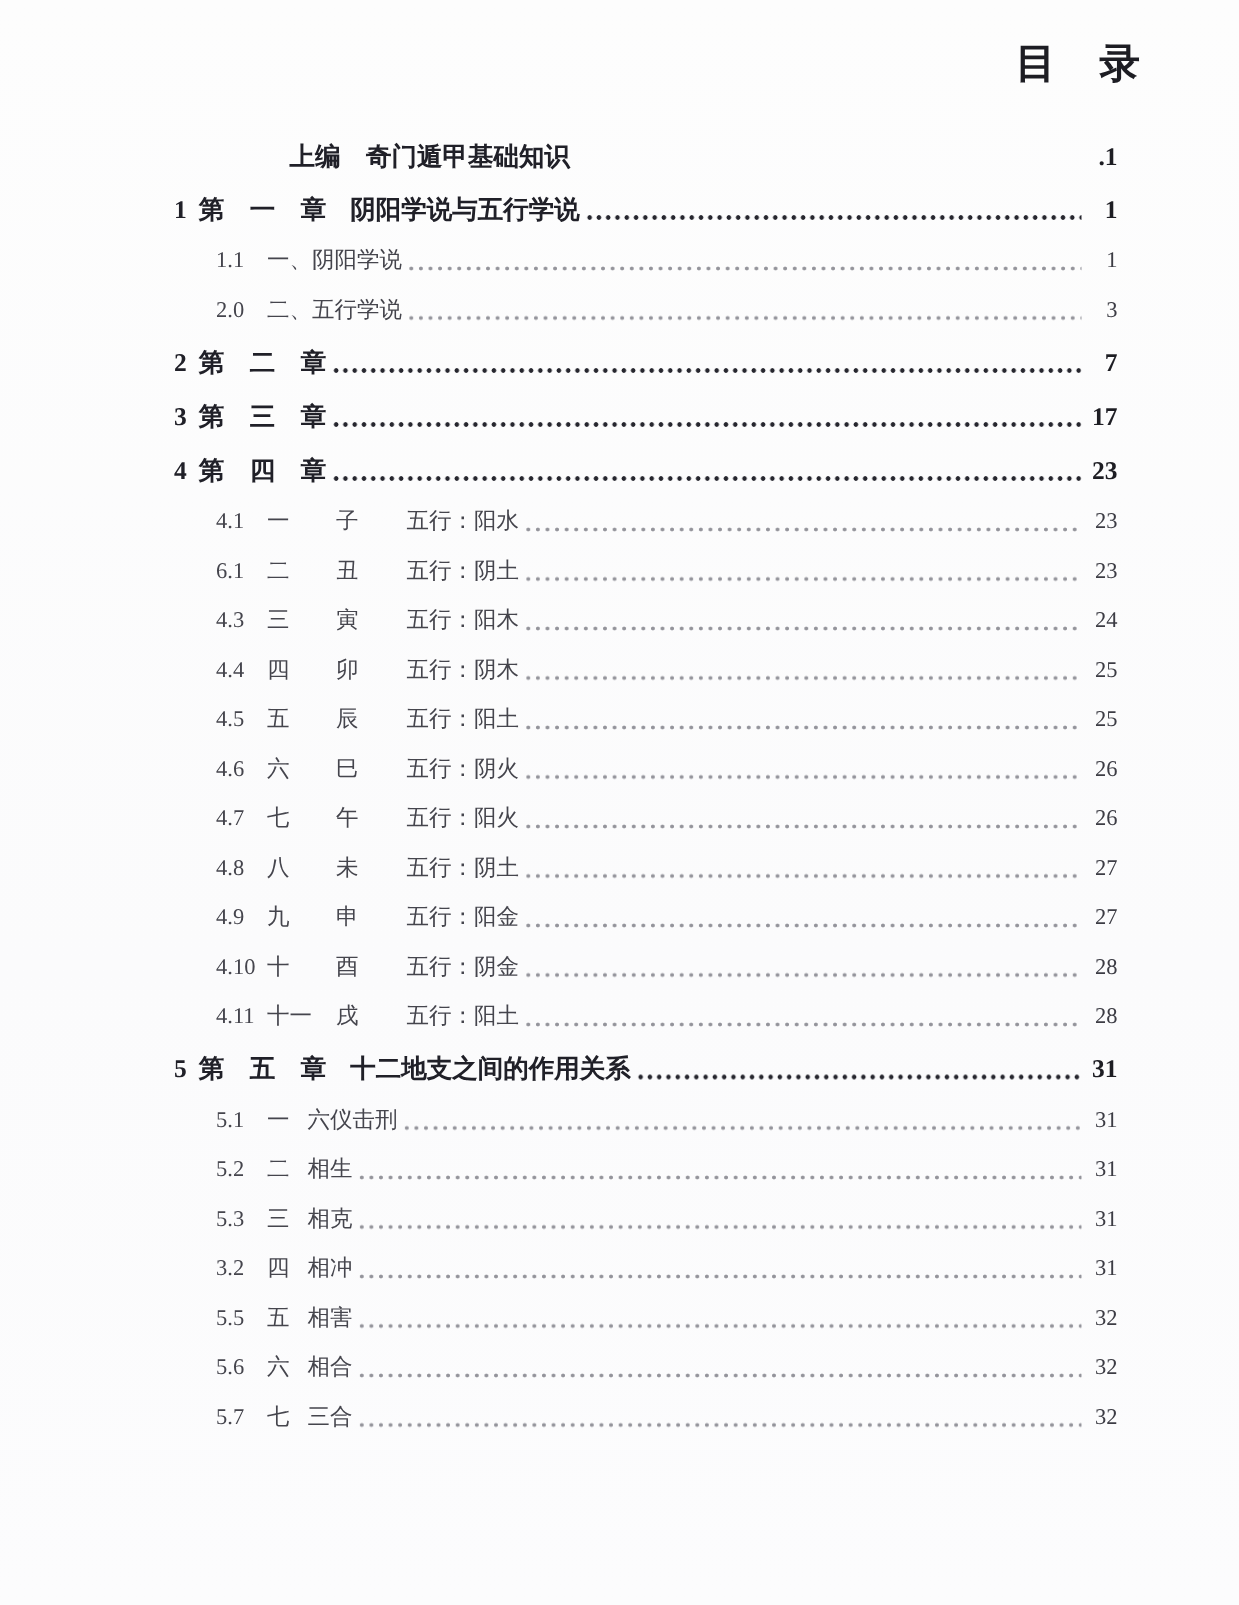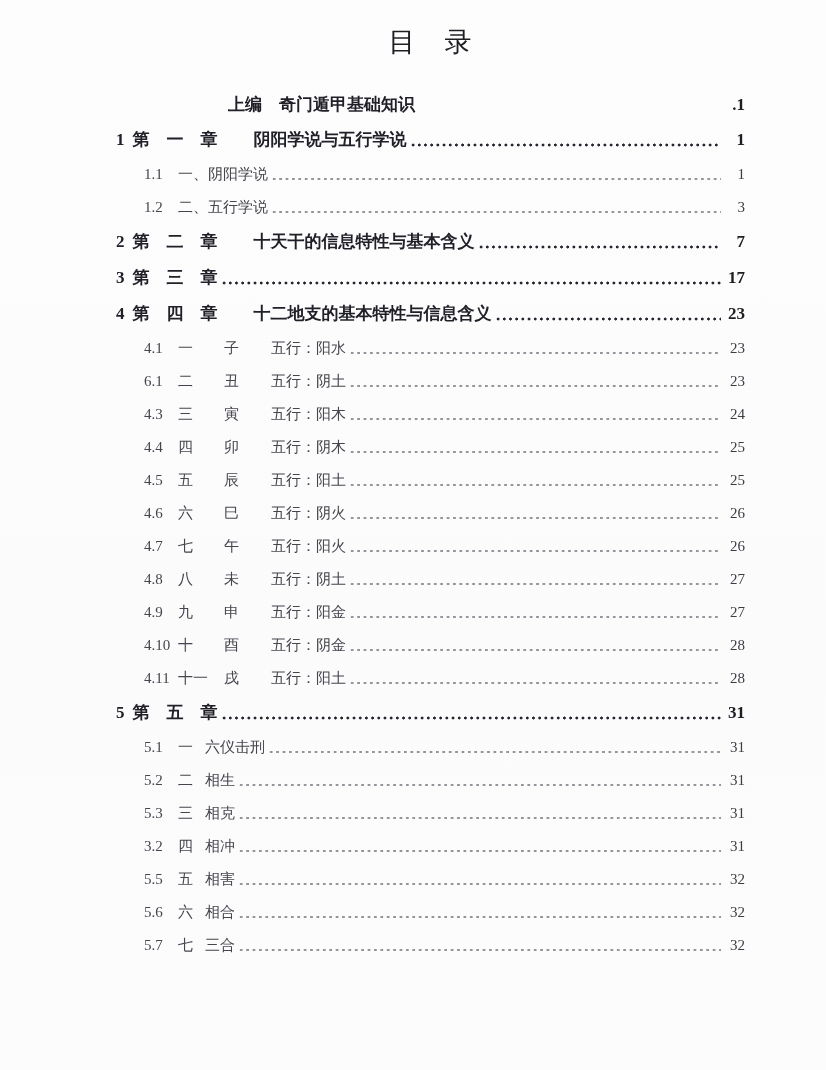--- a/index.html
+++ b/index.html
@@ -16,26 +16,26 @@
     overflow: hidden;
   }
   .page {
     position: absolute;
     inset: 0;
     background: linear-gradient(180deg, #fdfdfd 0%, #fbfbfc 60%, #fcfcfd 100%);
   }
   .doc-title {
     position: absolute;
     top: 24px;
-    left: 116px;
+    left: 132px;
     width: 629px;
     margin: 0;
-    text-align: center;
+    text-align: right;
     font-size: 27px;
-    font-weight: normal;
+    font-weight: bold;
     color: #1d1d23;
     letter-spacing: 1px;
   }
   .toc {
     position: absolute;
     top: 88px;
     left: 116px;
     width: 629px;
   }
   .row {
@@ -44,32 +44,32 @@
     white-space: nowrap;
   }
   
   .row.part {
     height: 34px;
     line-height: 34px;
     font-size: 17px;
     font-weight: bold;
     color: #202028;
   }
-  .part-label { margin-left: 112px; }
+  .part-label { margin-left: 77px; }
   .part .spacer { flex: 1; }
   
   .row.chapter {
     height: 36px;
     line-height: 36px;
     font-size: 17px;
     font-weight: bold;
     color: #202028;
   }
   .chapter .num { margin-right: 8px; }
-  .chapter .chap-title { margin-left: 36px; }
+  .chapter .chap-title { margin-left: 16px; }
   
   .row.sub, .row.branch {
     height: 33px;
     line-height: 33px;
     font-size: 15px;
     font-weight: normal;
     color: #45454d;
     padding-left: 28px;
   }
   .sub .num, .branch .num { width: 34px; flex: none; }
@@ -122,42 +122,40 @@
           <span class="dots dots-bold"></span>
           <span class="page-num bold">1</span>
         </div>
         <div class="row sub">
           <span class="num">1.1</span>
           <span class="text">一、阴阳学说</span>
           <span class="dots"></span>
           <span class="page-num">1</span>
         </div>
         <div class="row sub">
-          <span class="num">1.2</span>
+          <span class="num">2.0</span>
           <span class="text">二、五行学说</span>
           <span class="dots"></span>
           <span class="page-num">3</span>
         </div>
         <div class="row chapter">
           <span class="num">2</span>
           <span class="chap-label">第　二　章</span>
-          <span class="chap-title">十天干的信息特性与基本含义</span>
           <span class="dots dots-bold"></span>
           <span class="page-num bold">7</span>
         </div>
         <div class="row chapter">
           <span class="num">3</span>
           <span class="chap-label">第　三　章</span>
           <span class="dots dots-bold"></span>
           <span class="page-num bold">17</span>
         </div>
         <div class="row chapter">
           <span class="num">4</span>
           <span class="chap-label">第　四　章</span>
-          <span class="chap-title">十二地支的基本特性与信息含义</span>
           <span class="dots dots-bold"></span>
           <span class="page-num bold">23</span>
         </div>
         <div class="row branch">
           <span class="num">4.1</span>
           <span class="ordinal">一</span>
           <span class="branch-char">子</span>
           <span class="text">五行：阳水</span>
           <span class="dots"></span>
           <span class="page-num">23</span>
@@ -238,20 +236,21 @@
           <span class="num">4.11</span>
           <span class="ordinal">十一</span>
           <span class="branch-char">戌</span>
           <span class="text">五行：阳土</span>
           <span class="dots"></span>
           <span class="page-num">28</span>
         </div>
         <div class="row chapter">
           <span class="num">5</span>
           <span class="chap-label">第　五　章</span>
+          <span class="chap-title">十二地支之间的作用关系</span>
           <span class="dots dots-bold"></span>
           <span class="page-num bold">31</span>
         </div>
         <div class="row sub">
           <span class="num">5.1</span>
           <span class="ordinal">一</span>
           <span class="text">六仪击刑</span>
           <span class="dots"></span>
           <span class="page-num">31</span>
         </div>

